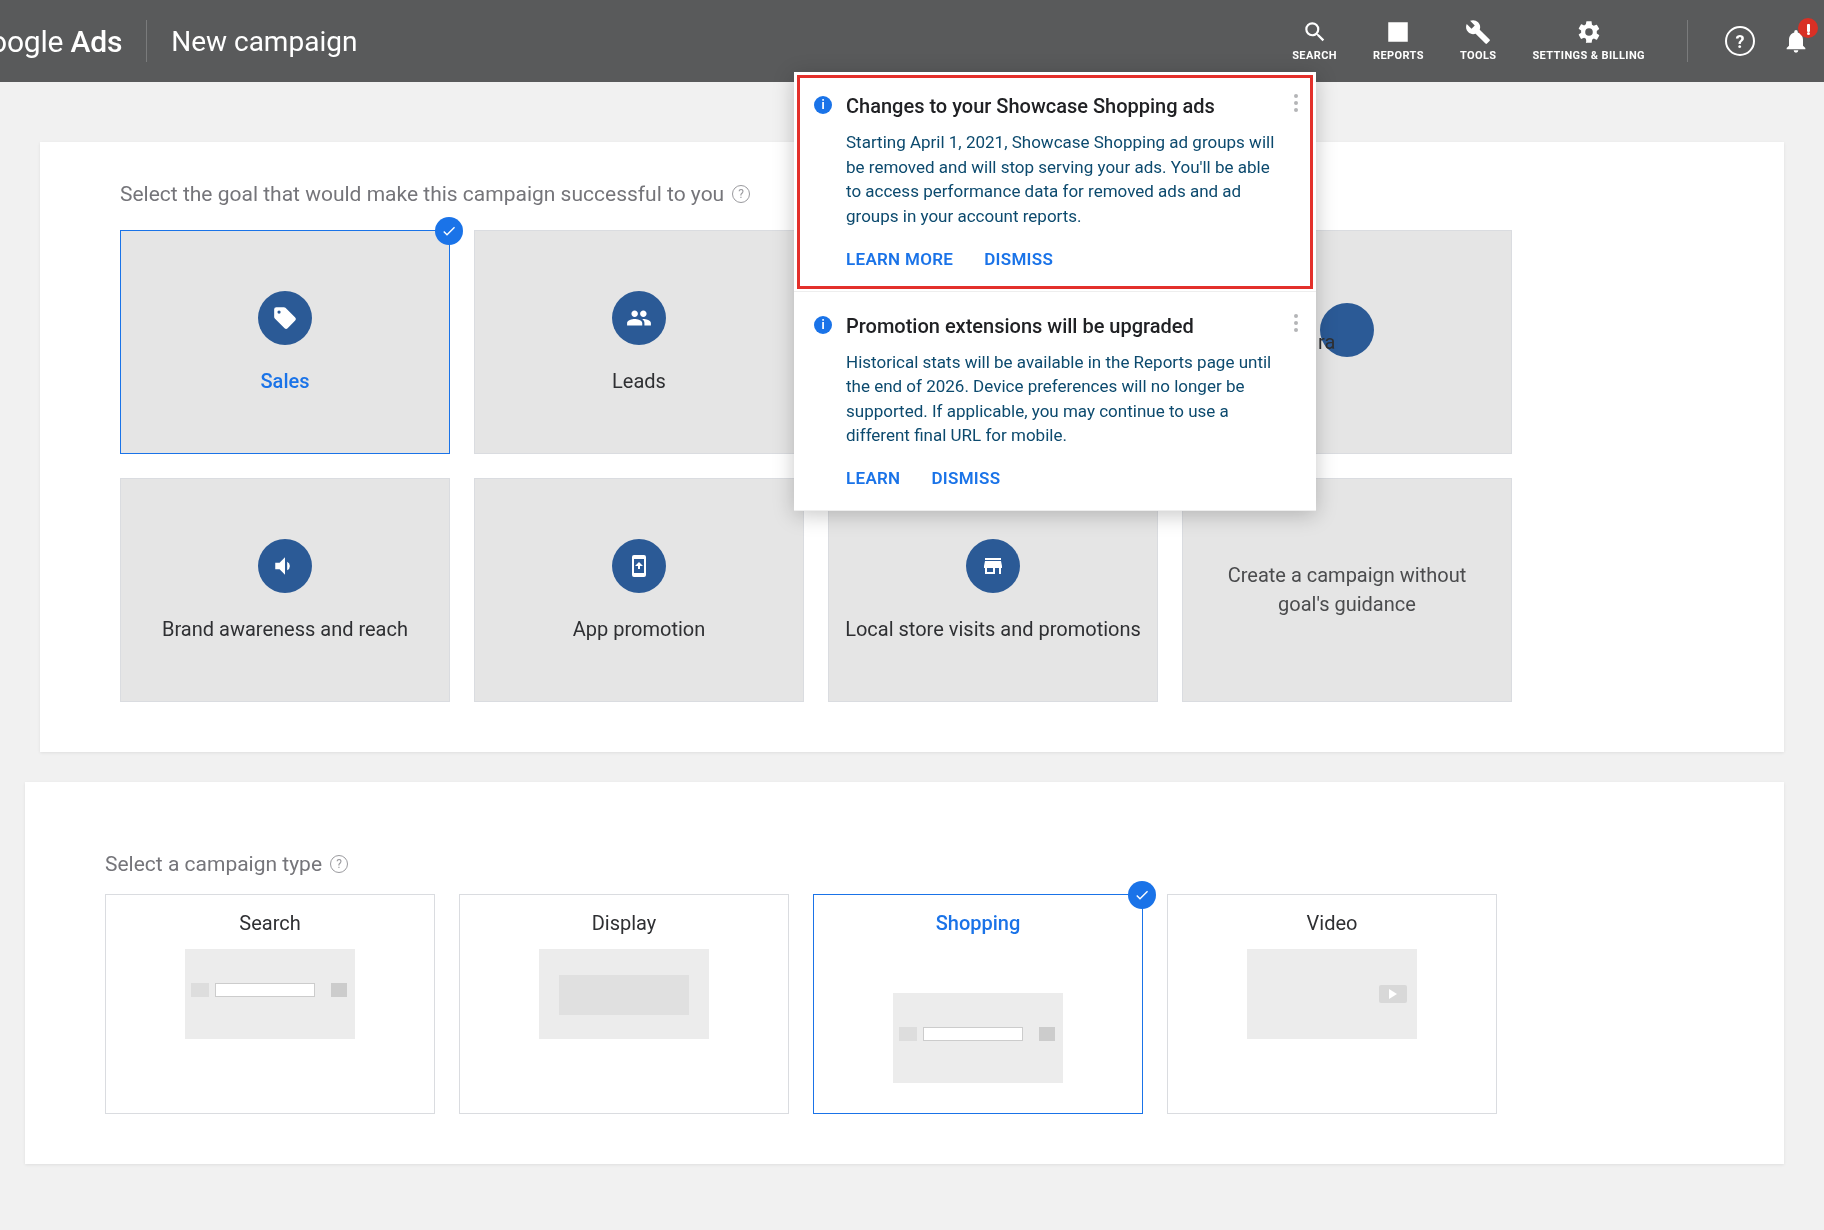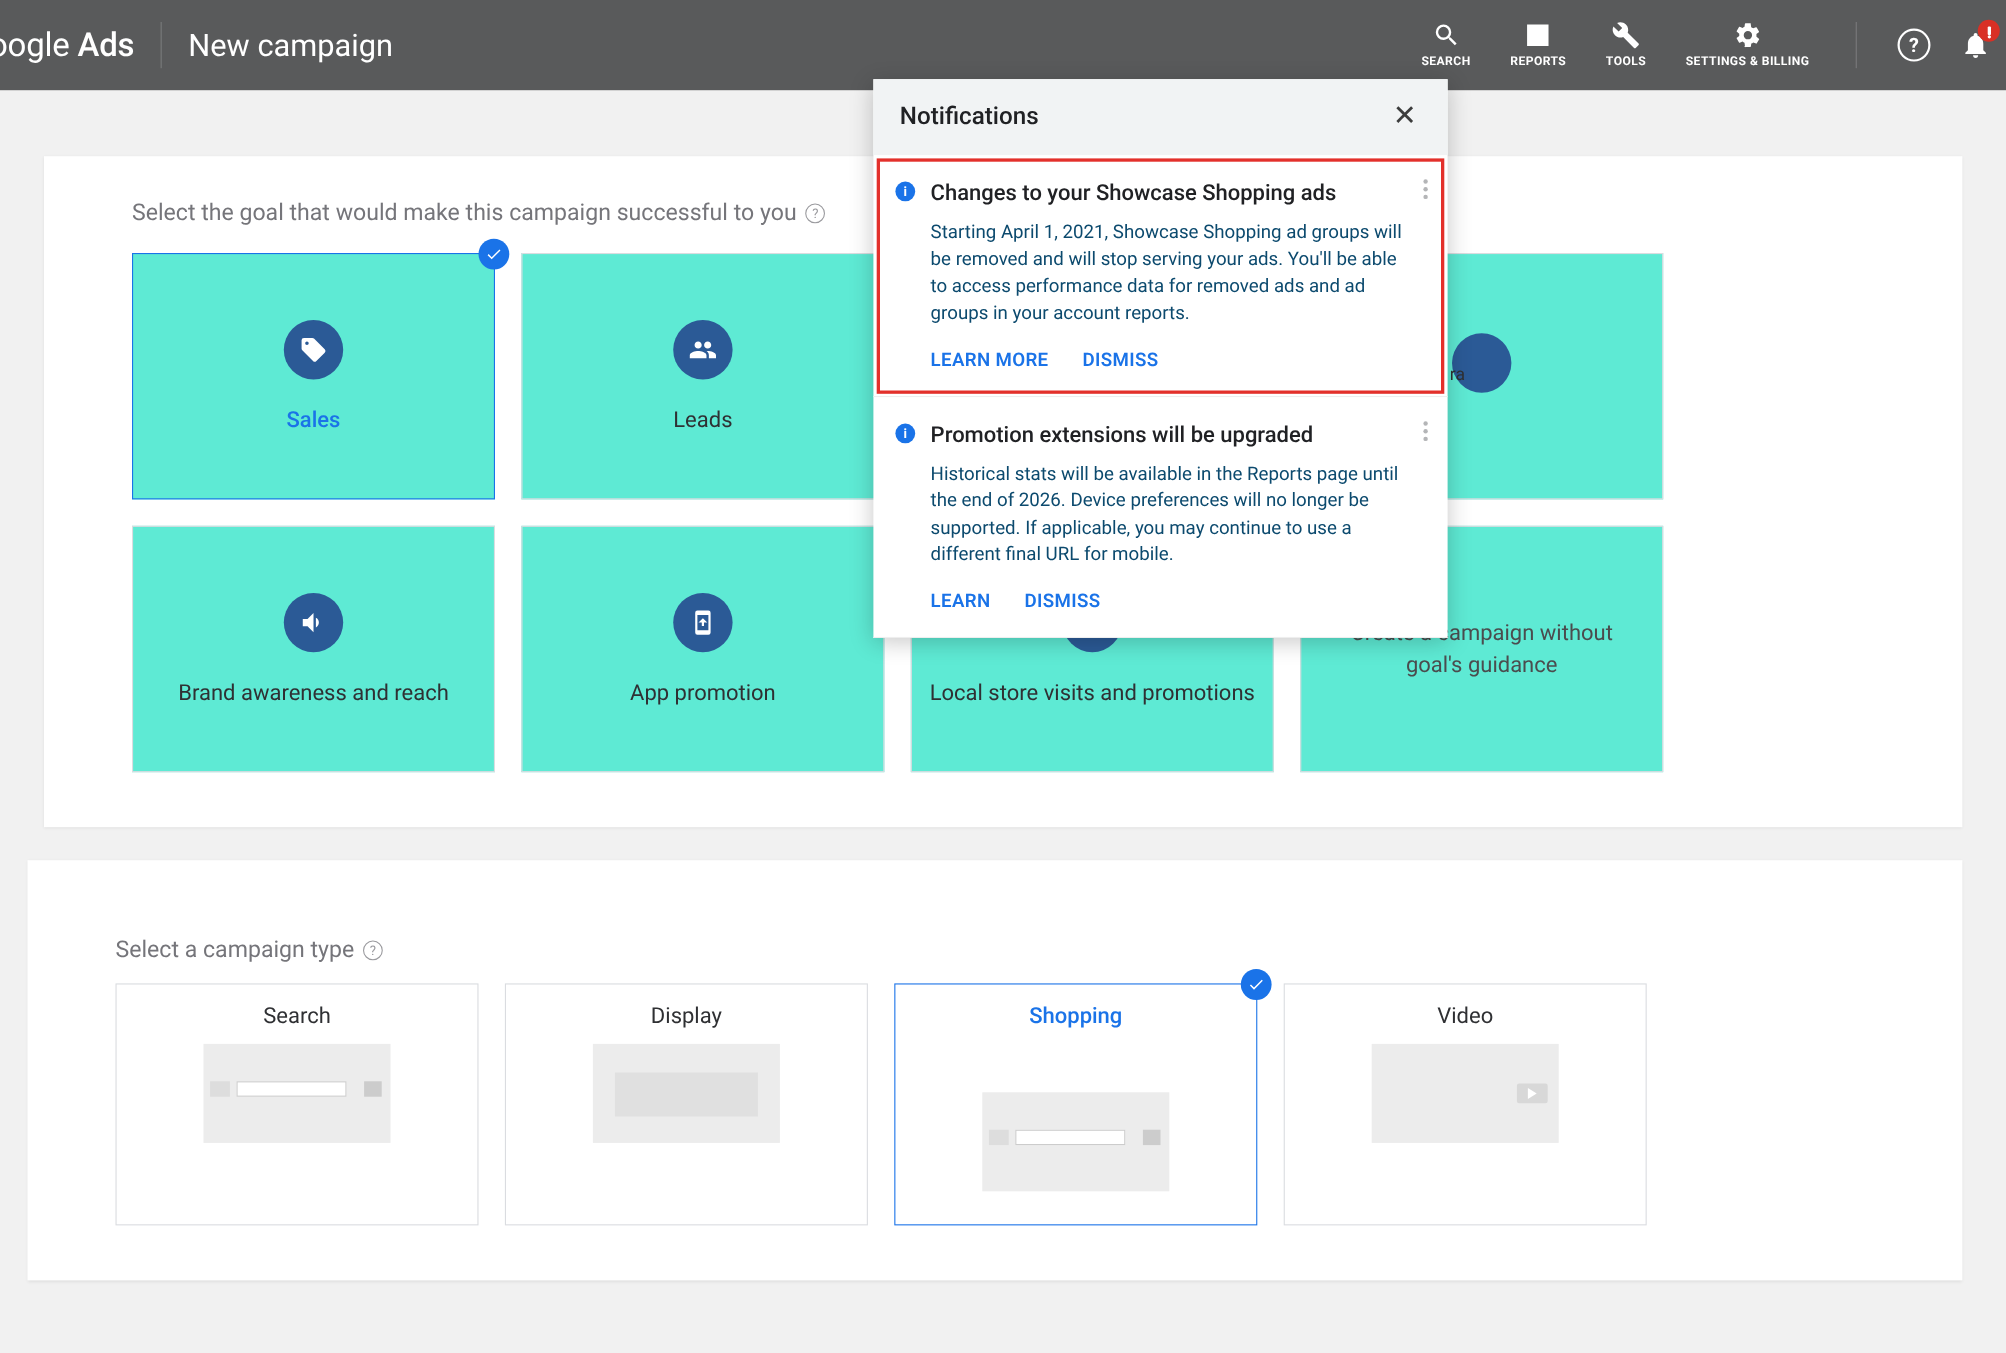--- a/index.html
+++ b/index.html
@@ -148,21 +148,21 @@
   .goal-card {
     border: 1.5px solid #dadce0;
     height: 224px;
     display: flex;
     flex-direction: column;
     align-items: center;
     justify-content: center;
     gap: 24px;
     cursor: pointer;
     position: relative;
-    background:#5eead4;
+    background:#e5e5e5;
   }
   .goal-card.selected {
     border: 1.5px solid #1a73e8;
   }
   .goal-check {
     position: absolute;
     top: -14px;
     right: -14px;
     width: 28px;
     height: 28px;
@@ -289,21 +289,21 @@
   }
   .notif-more span{width:4px;height:4px;border-radius:50%;background:#b4b5b7;}
   .notif-title{font-size:20px;font-weight:500;color:#202124;margin-bottom:12px;}
   .notif-body{font-size:17px;color:#0c4a6e;line-height:1.45;margin-bottom:20px;}
   .notif-actions{display:flex;gap:31px;}
   .notif-action{color:#1a73e8;font-weight:600;font-size:17px;letter-spacing:0.3px;cursor:pointer;}
 
   .right-overflow {
     position:absolute;
     left:1318px; top:330px;
-    font-size:16px;color:#2f3033;
+    font-size:20px;color:#2f3033;
   }
 </style>
 </head>
 <body>
 
 <div class="topbar">
   <div class="logo">
     <span>oogle</span>
     <span class="logo-ads">Ads</span>
   </div>
@@ -464,24 +464,20 @@
           <div style="width:0;height:0;border-left:8px solid #fff;border-top:5px solid transparent;border-bottom:5px solid transparent;"></div>
         </div>
       </div>
     </div>
   </div>
 </div>
 
 <div class="right-overflow">ra</div>
 
 <div class="notif-panel">
-  <div class="notif-header">
-    <div class="notif-header-title">Notifications</div>
-    <div class="notif-close">✕</div>
-  </div>
 
   <div class="notif-item highlight">
     <div class="notif-info-icon">i</div>
     <div class="notif-more">
         <span></span>
         <span></span>
         <span></span>
       </div>
     <div class="notif-title">Changes to your Showcase Shopping ads</div>
     <div class="notif-body">Starting April 1, 2021, Showcase Shopping ad groups will be removed and will stop serving your ads. You'll be able to access performance data for removed ads and ad groups in your account reports.</div>

